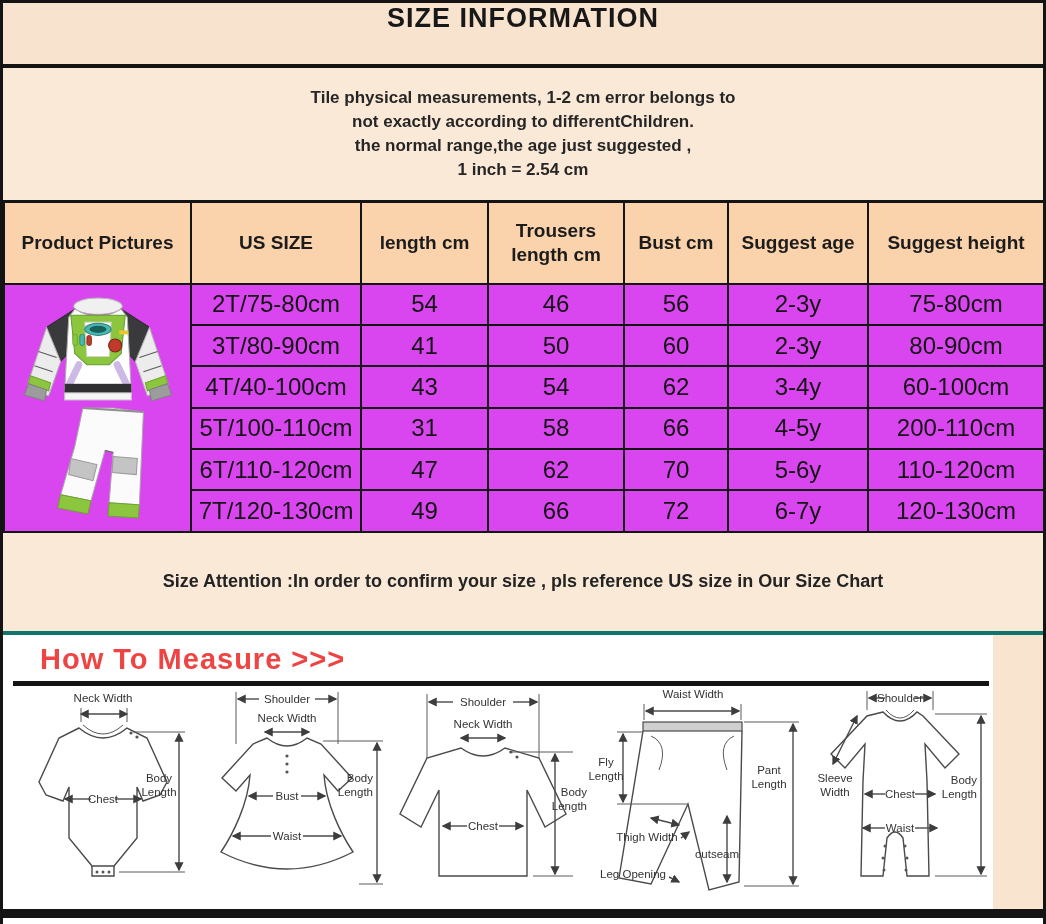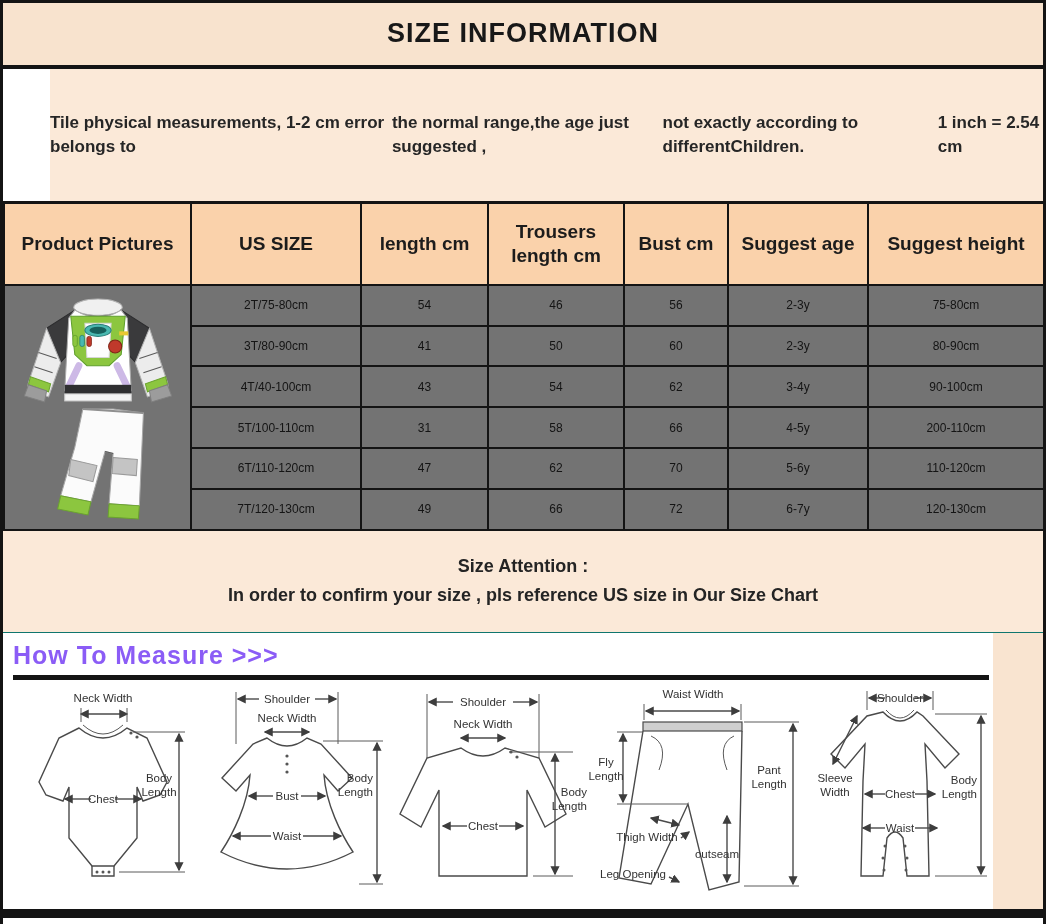--- a/index.html
+++ b/index.html
@@ -6,53 +6,53 @@
   html,body { background:#ffffff; }
   body { font-family:"Liberation Sans", sans-serif; color:#141414; }
   .sheet {
     position:relative; width:1046px; height:924px; margin:0 auto;
     background:#ffffff; border:3px solid #141414; border-bottom:none;
     display:flex; flex-direction:column; overflow:hidden;
   }
   
   .title-band {
     height:66px; background:#F8E3CE; border-bottom:4px solid #141414;
-    display:flex; align-items:center; justify-content:center;
+    display:flex; justify-content:center;
   }
   .title-band h1 { font-size:27px; font-weight:bold; letter-spacing:1px; color:#181818; }
   
   .note-band {
     height:133px; background:#FBE9D8;
-    display:flex; flex-direction:row; align-items:center; justify-content:center;margin-left:47px;
+    display:flex; flex-direction:column; align-items:center; justify-content:center;
   }
   .note-band div { font-size:17px; font-weight:bold; line-height:24px; color:#262626; }
   
   table.size-table { width:1040px; border-collapse:collapse; table-layout:fixed; }
   table.size-table th, table.size-table td {
     border:2px solid #141414; text-align:center; vertical-align:middle; overflow:hidden;
   }
   table.size-table thead th {
     height:82px; background:#FAD2AB; font-size:19px; font-weight:bold; color:#1c1c1c;
     border-top-width:3px; line-height:24px; padding:0 2px;
   }
-  table.size-table tbody td { height:40px; background:#737373; font-size:12px; font-weight:normal; }
+  table.size-table tbody td { height:40px; background:#d946ef; font-size:24px; font-weight:normal; }
   td.pic-cell { background:#ffffff; padding:4px; }
   
   .attention-band {
-    height:103px; background:#FBE9D8; border-bottom:1px solid #0f766e;
-    display:flex; flex-direction:column; align-items:center; justify-content:center;
+    height:103px; background:#FBE9D8; border-bottom:4px solid #0f766e;
+    display:flex; flex-direction:row; align-items:center; justify-content:center;
   }
   .attention-band div { font-size:18px; font-weight:bold; line-height:29px; color:#242424; }
   
   .measure-section { position:relative; height:277px; background:#ffffff; }
   .measure-strip { position:absolute; top:0; right:0; width:50px; height:100%; background:#F9E4D0; }
   .measure-inner { position:relative; width:992px; height:100%; padding:8px 0 0 10px; }
-  .measure-heading { font-size:25px; font-weight:bold; letter-spacing:1px; color:#8b5cf6; }
+  .measure-heading { font-size:29px; font-weight:bold; letter-spacing:1px; color:#ef4444;margin-left:27px; }
   .measure-rule { width:976px; height:5px; background:#141414; margin-top:5px; }
-  .diagrams { display:flex; align-items:center; margin-top:6px; }
+  .diagrams { display:flex; align-items:center; }
   .diagrams svg { flex:0 0 auto; }
   .dg { stroke:#4a4a4a; stroke-width:1.4; fill:none; }
   .dg-thin { stroke:#5a5a5a; stroke-width:1; fill:none; }
   .dg-lbl { font-size:11.5px; fill:#333333; font-family:"Liberation Sans", sans-serif; }
   .dot { fill:#555555; stroke:none; }
   
   .bottom-bar { height:9px; background:#141414; }
   .bottom-white { height:6px; background:#ffffff; }
 </style>
 </head>
@@ -67,22 +67,22 @@
       </marker>
     </defs>
   </svg>
 
   <div class="title-band">
     <h1>SIZE INFORMATION</h1>
   </div>
 
   <div class="note-band">
     <div>Tile physical measurements, 1-2 cm error belongs to</div>
+    <div>not exactly according to differentChildren.</div>
     <div>the normal range,the age just suggested ,</div>
-    <div>not exactly according to differentChildren.</div>
     <div>1 inch = 2.54 cm</div>
   </div>
 
   <table class="size-table">
     <colgroup>
       <col style="width:187px">
         <col style="width:170px">
         <col style="width:127px">
       <col style="width:136px">
         <col style="width:104px">
@@ -157,21 +157,21 @@
         <td>60</td>
         <td>2-3y</td>
         <td>80-90cm</td>
       </tr>
       <tr>
         <td>4T/40-100cm</td>
         <td>43</td>
         <td>54</td>
         <td>62</td>
         <td>3-4y</td>
-        <td>90-100cm</td>
+        <td>60-100cm</td>
       </tr>
       <tr>
         <td>5T/100-110cm</td>
         <td>31</td>
         <td>58</td>
         <td>66</td>
         <td>4-5y</td>
         <td>200-110cm</td>
       </tr>
       <tr>

